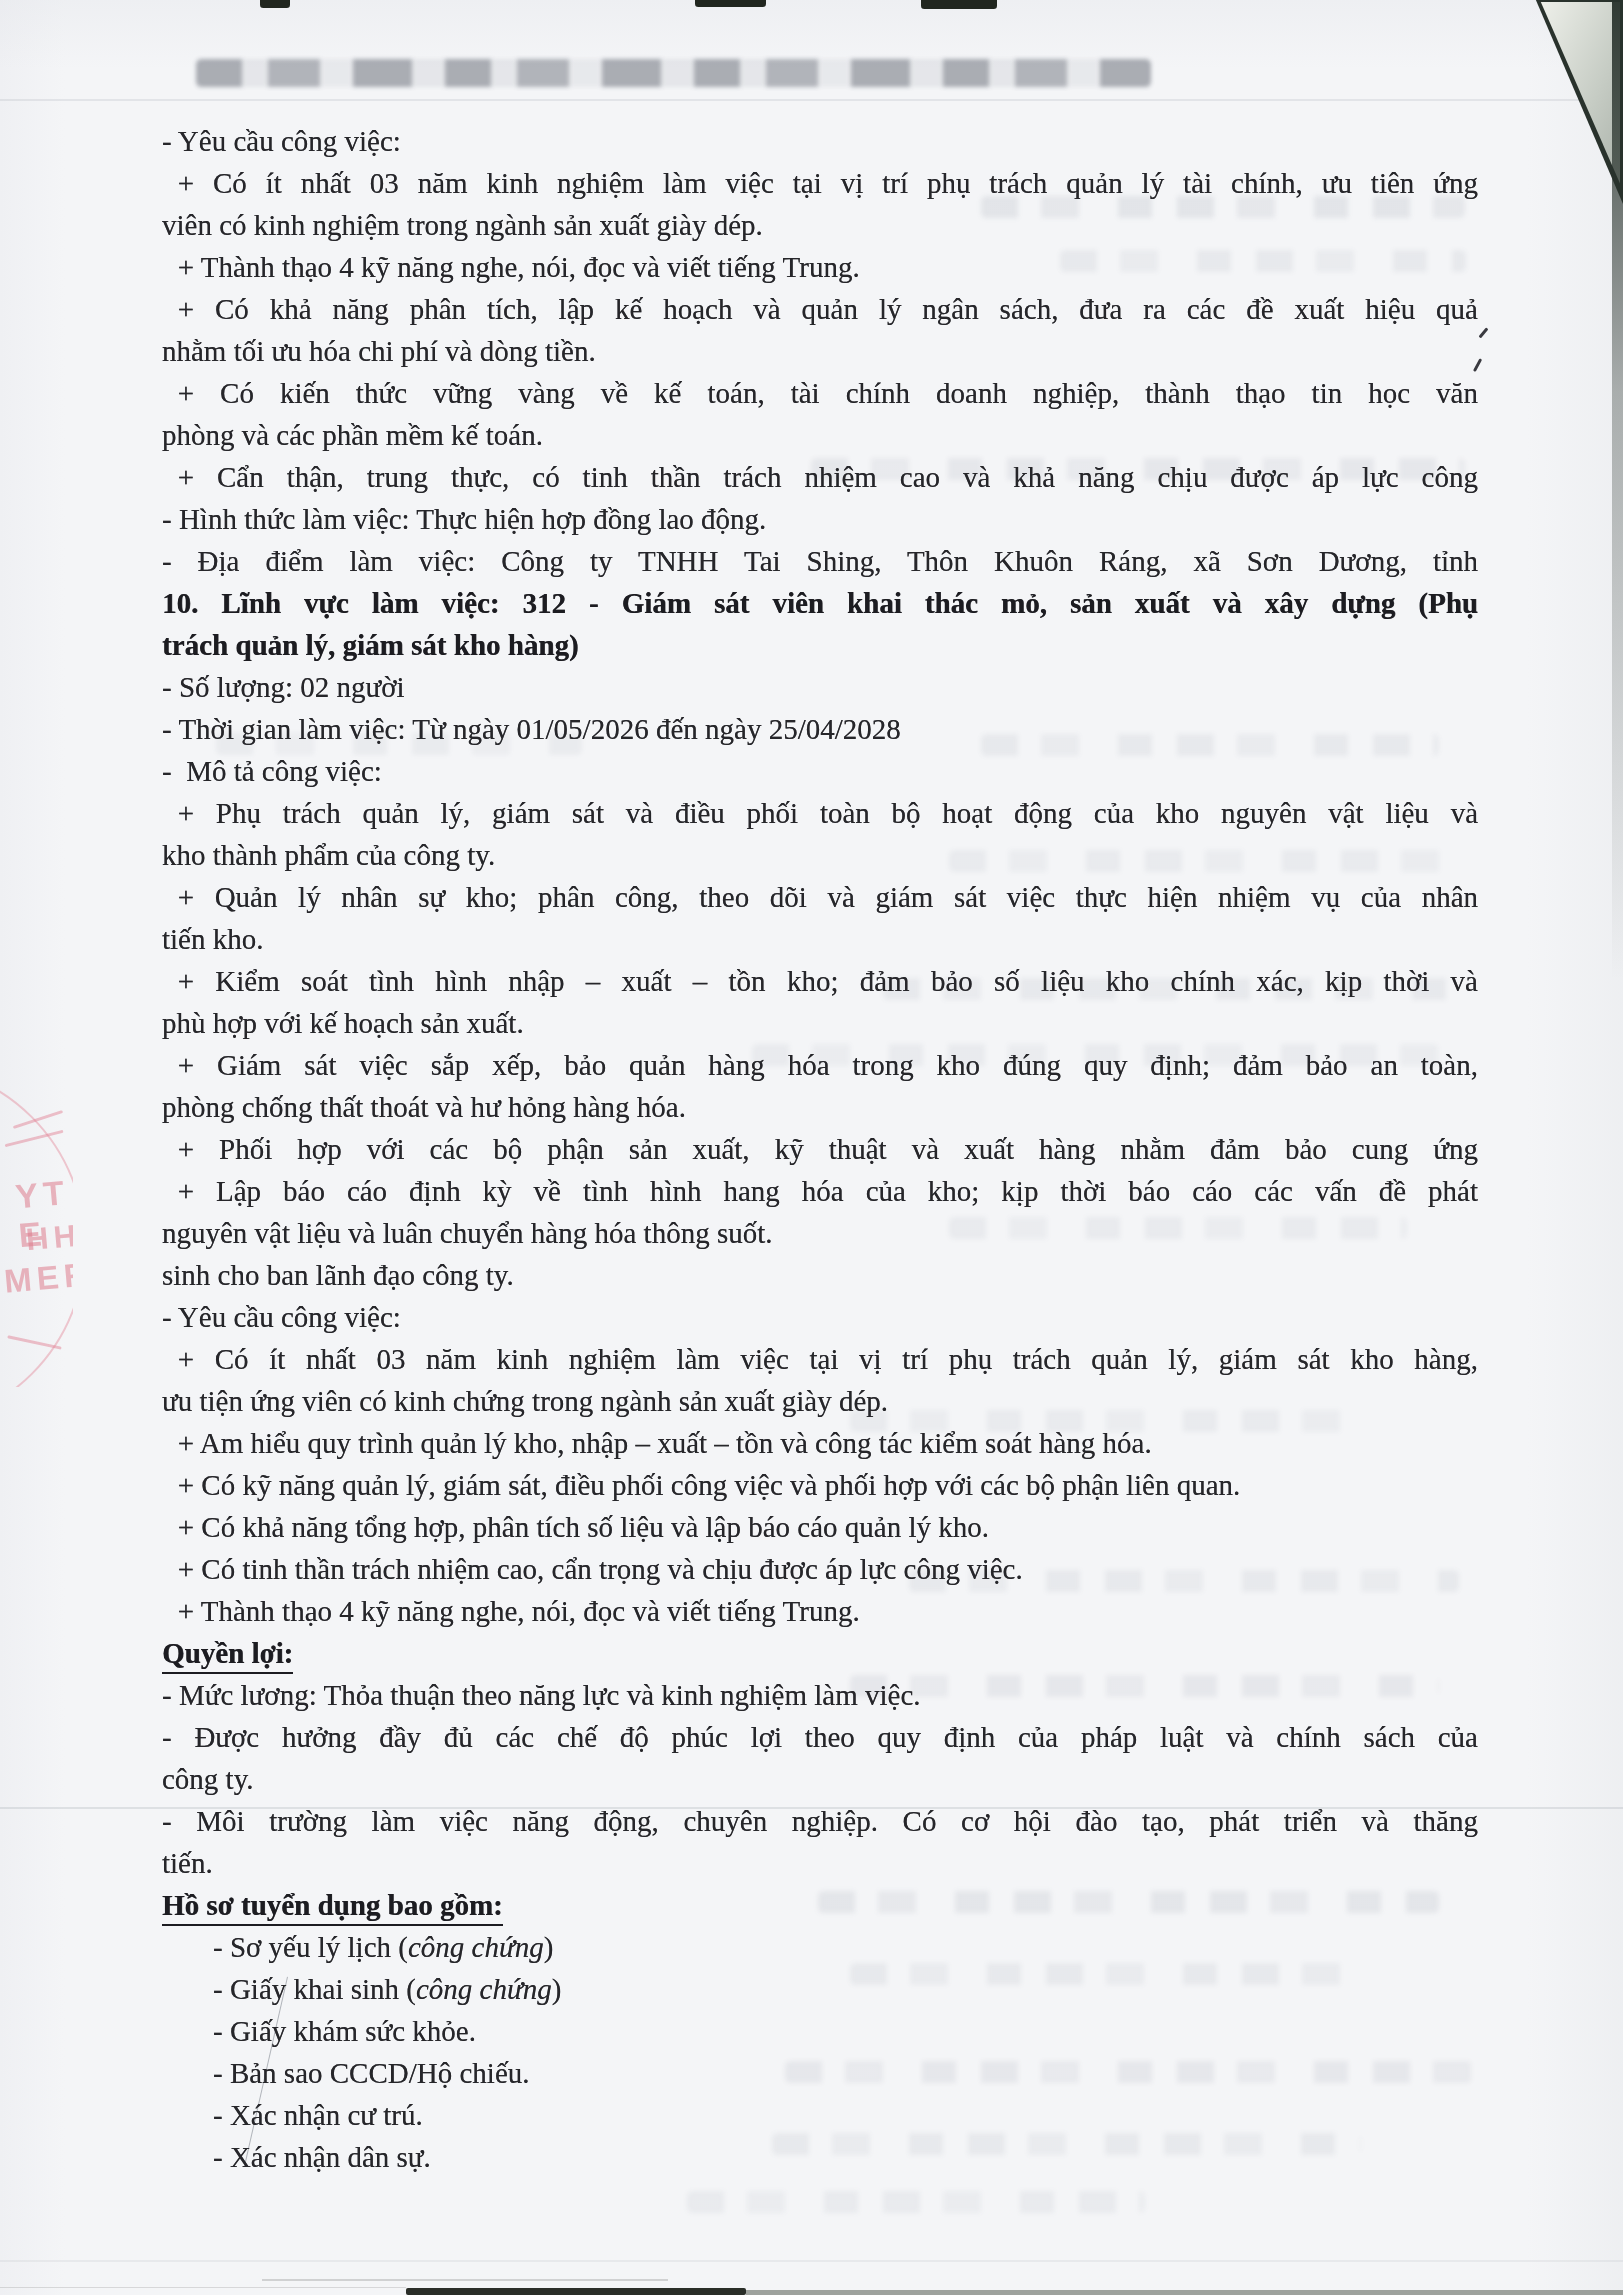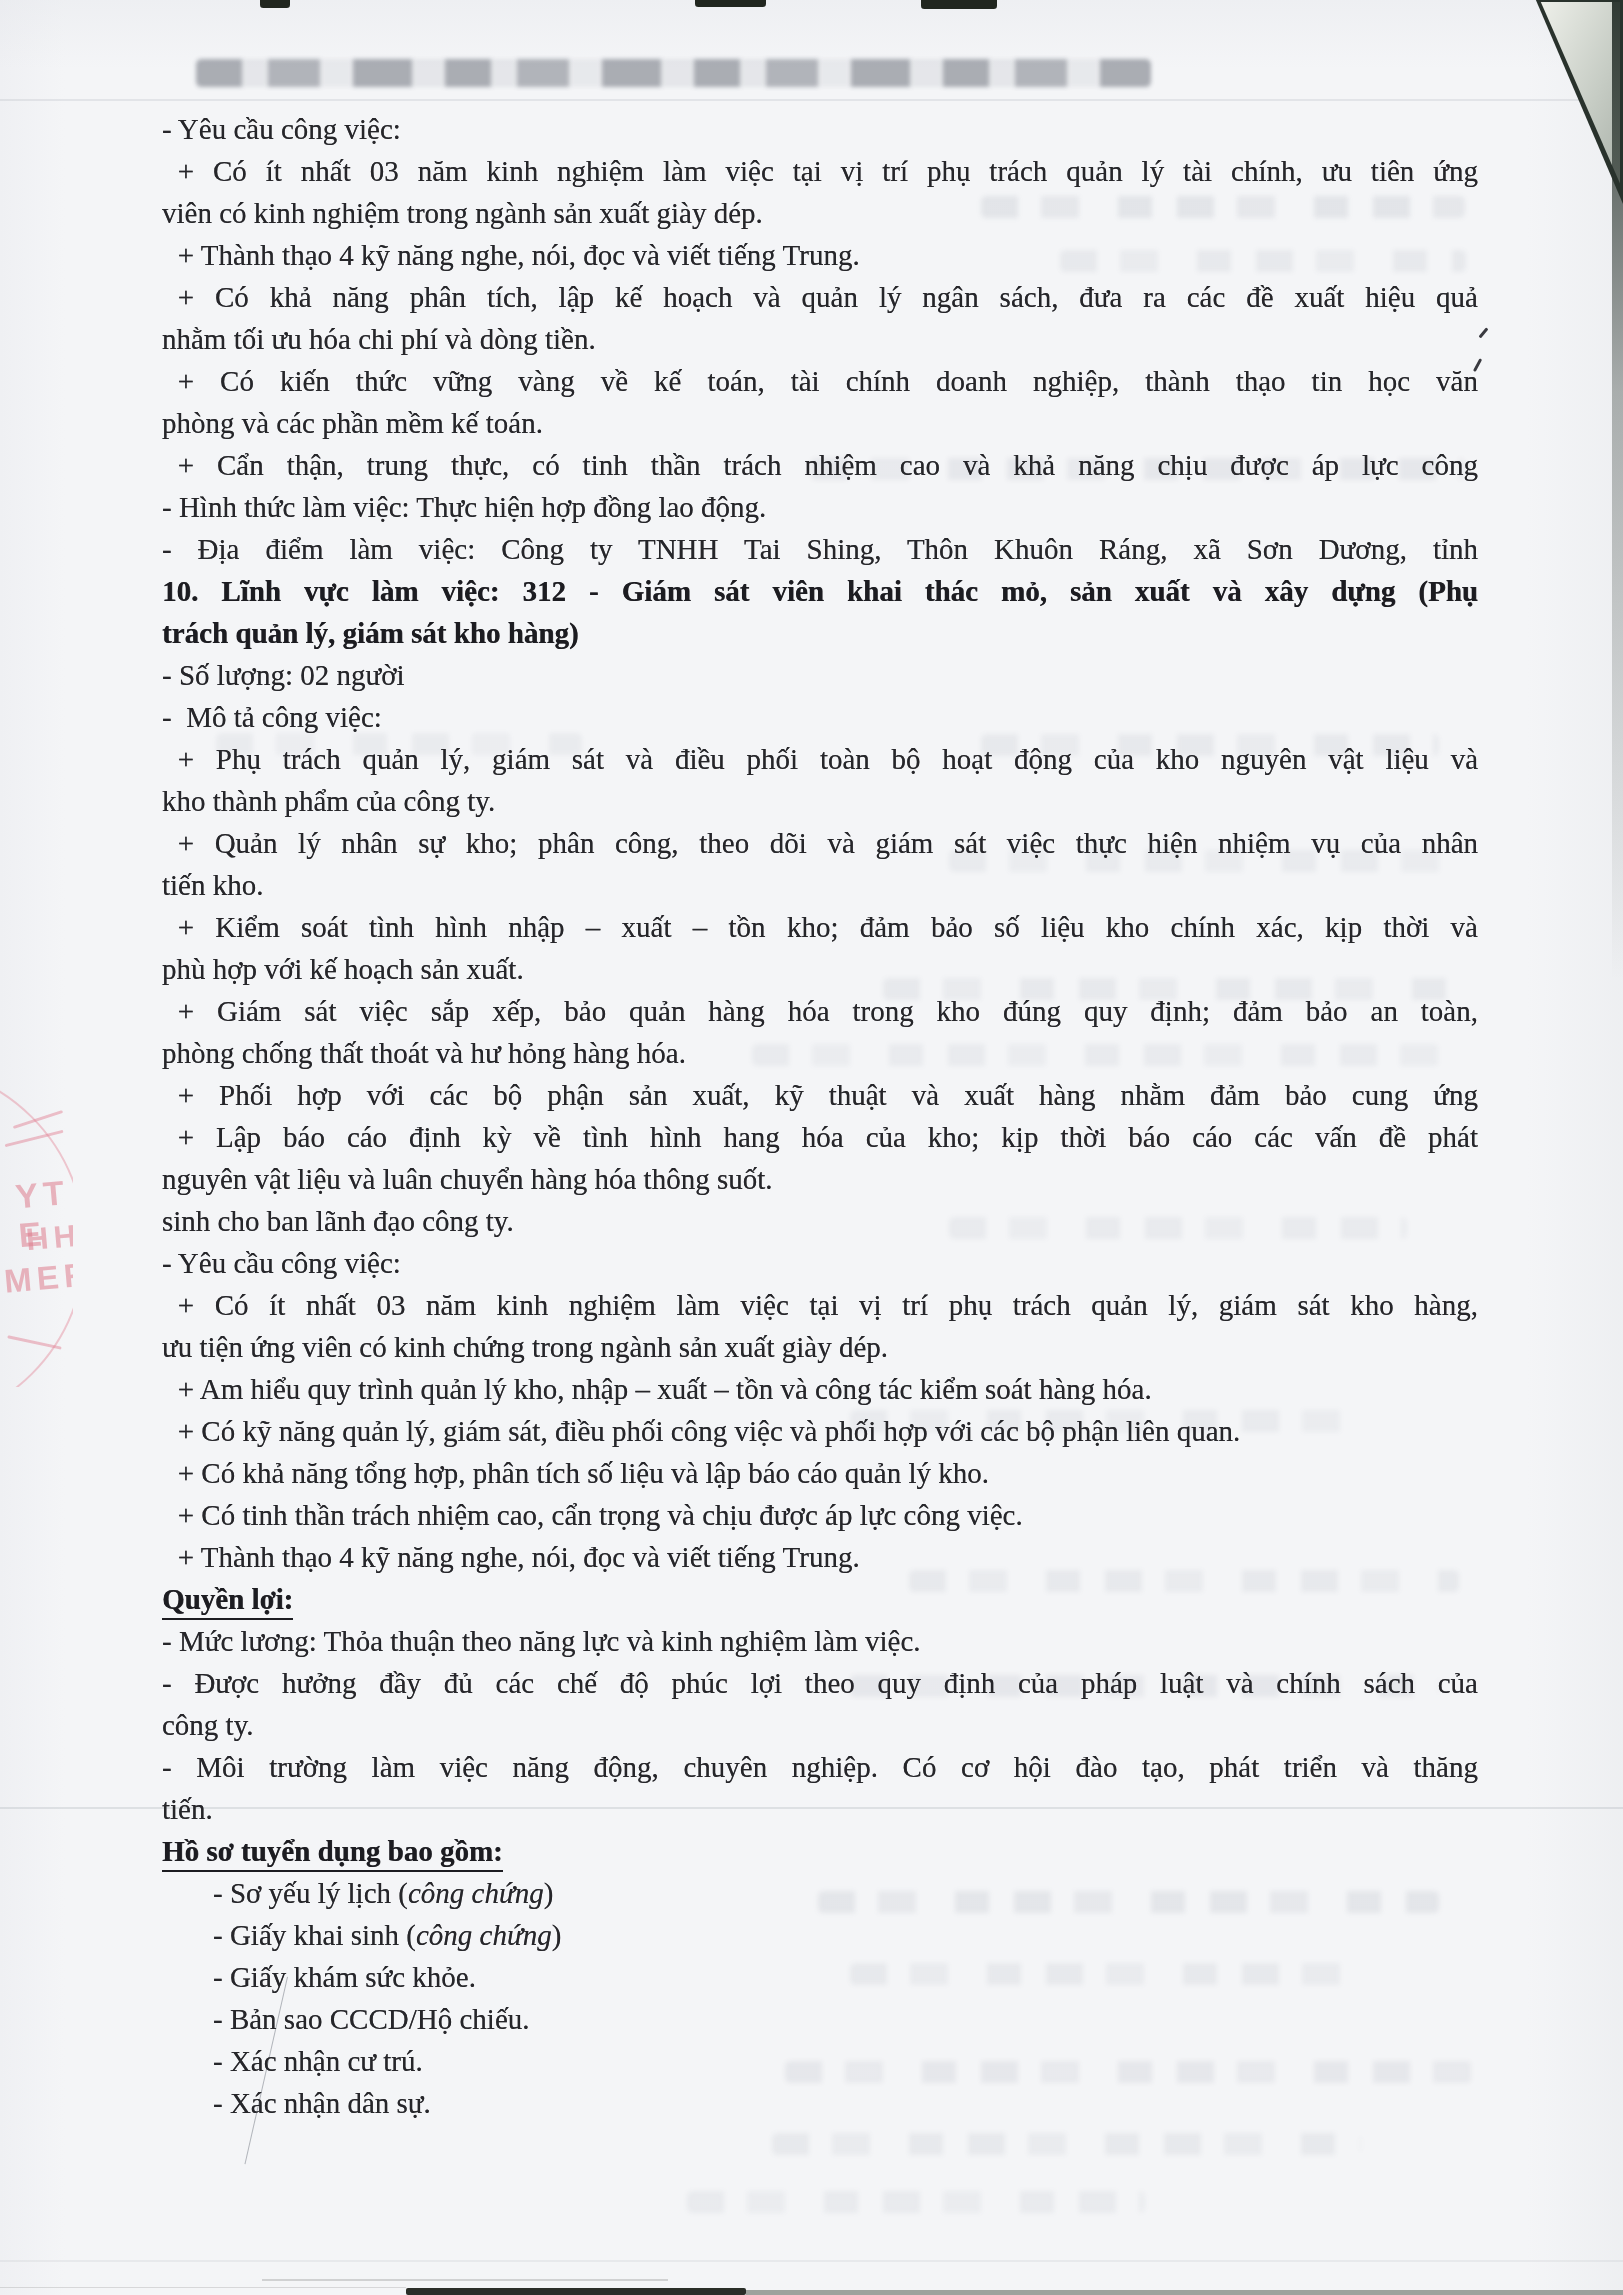--- a/index.html
+++ b/index.html
@@ -9,21 +9,21 @@
     font-family:"Liberation Serif","DejaVu Serif",serif;
     overflow:hidden;position:relative;
   }
   #page{position:absolute;inset:0;
     background:
       linear-gradient(180deg, rgba(226,228,233,.35) 0%, rgba(244,245,247,0) 3%),
       linear-gradient(90deg, rgba(234,235,239,.5) 0%, rgba(244,245,247,0) 4%, rgba(244,245,247,0) 94%, rgba(231,233,236,.5) 100%),
       #f4f5f7;
   }
   
-  #textblock{position:absolute;left:162px;top:108px;width:1316px;font-family:Liberation Serif, serif;}
+  #textblock{position:absolute;left:162px;top:120px;width:1316px;font-family:Liberation Serif, serif;}
   .line{
     position:relative;height:42px;line-height:42px;font-size:29px;
     color:#26262a;overflow:hidden;text-align:justify;white-space:normal;
     text-shadow:0 0 0.4px rgba(22,22,28,.65);
   }
   .line.fill::after{content:"";display:inline-block;width:100%;height:0;}
   .line.plus{padding-left:15.7px;}
   .line.doc{padding-left:51px;}
   .line.b{font-weight:700;color:#1c1c21;text-shadow:0.4px 0 0 rgba(20,20,25,.8);}
   .ul{border-bottom:3.3px solid #1c1c21;padding-bottom:3.3px;}
@@ -134,20 +134,21 @@
       <div class="line fill plus"><span>+ Có khả năng phân tích, lập kế hoạch và quản lý ngân sách, đưa ra các đề xuất hiệu quả</span></div>
       <div class="line"><span>nhằm tối ưu hóa chi phí và dòng tiền.</span></div>
       <div class="line fill plus"><span>+ Có kiến thức vững vàng về kế toán, tài chính doanh nghiệp, thành thạo tin học văn</span></div>
       <div class="line"><span>phòng và các phần mềm kế toán.</span></div>
       <div class="line fill plus"><span>+ Cẩn thận, trung thực, có tinh thần trách nhiệm cao và khả năng chịu được áp lực công</span></div>
       <div class="line"><span>- Hình thức làm việc: Thực hiện hợp đồng lao động.</span></div>
       <div class="line fill"><span>- Địa điểm làm việc: Công ty TNHH Tai Shing, Thôn Khuôn Ráng, xã Sơn Dương, tỉnh</span></div>
       <div class="line fill b"><span>10. Lĩnh vực làm việc: 312 - Giám sát viên khai thác mỏ, sản xuất và xây dựng (Phụ</span></div>
       <div class="line b"><span>trách quản lý, giám sát kho hàng)</span></div>
       <div class="line"><span>- Số lượng: 02 người</span></div>
+      <div class="line"><span>- Thời gian làm việc: Từ ngày 01/05/2026 đến ngày 25/04/2028</span></div>
       <div class="line"><span>- &nbsp;Mô tả công việc:</span></div>
       <div class="line fill plus"><span>+ Phụ trách quản lý, giám sát và điều phối toàn bộ hoạt động của kho nguyên vật liệu và</span></div>
       <div class="line"><span>kho thành phẩm của công ty.</span></div>
       <div class="line fill plus"><span>+ Quản lý nhân sự kho; phân công, theo dõi và giám sát việc thực hiện nhiệm vụ của nhân</span></div>
       <div class="line"><span>tiến kho.</span></div>
       <div class="line fill plus"><span>+ Kiểm soát tình hình nhập – xuất – tồn kho; đảm bảo số liệu kho chính xác, kịp thời và</span></div>
       <div class="line"><span>phù hợp với kế hoạch sản xuất.</span></div>
       <div class="line fill plus"><span>+ Giám sát việc sắp xếp, bảo quản hàng hóa trong kho đúng quy định; đảm bảo an toàn,</span></div>
       <div class="line"><span>phòng chống thất thoát và hư hỏng hàng hóa.</span></div>
       <div class="line fill plus"><span>+ Phối hợp với các bộ phận sản xuất, kỹ thuật và xuất hàng nhằm đảm bảo cung ứng</span></div>

